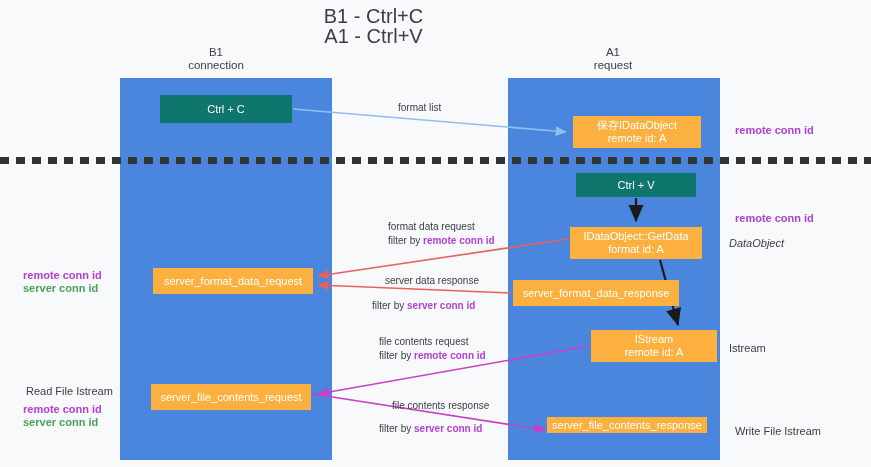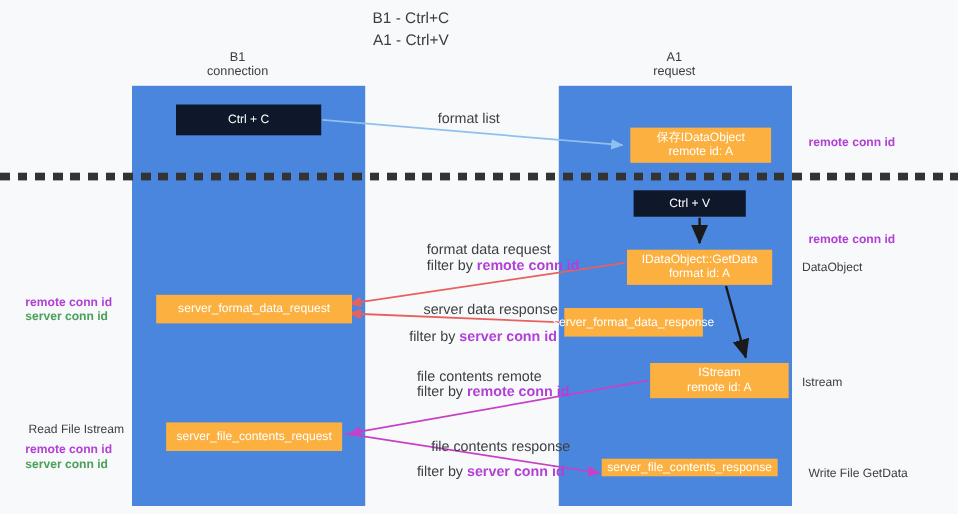--- a/index.html
+++ b/index.html
@@ -20,21 +20,21 @@
     inset: 0;
     width: 871px;
     height: 467px;
   }
   .abs { position: absolute; }
 
   
   #diagram-title {
     left: 0; top: 6px; width: 747px;
     text-align: center;
-    font-size: 14px;
+    font-size: 20px;
     line-height: 20px;
     color: #3c4043;
     white-space: pre-line;
   }
 
   
   .lane-header {
     text-align: center;
     font-size: 11.5px;
     line-height: 13px;
@@ -67,36 +67,36 @@
     flex-direction: column;
     align-items: center;
     justify-content: center;
     color: #ffffff;
     font-size: 11px;
     line-height: 13px;
     text-align: center;
     white-space: pre-line;
     padding: 2px 4px;
   }
-  .node.green  { background: #0f172a; }
+  .node.green  { background: #0f766e; }
   .node.orange { background: #fbb03f; }
 
   #node-ctrl-c        { left: 160px; top: 95px;  width: 132px; height: 28px; }
   #node-idataobject   { left: 573px; top: 116px; width: 128px; height: 32px; }
-  #node-ctrl-v        { left: 576px; top: 173px; width: 102px; height: 24px; }
+  #node-ctrl-v        { left: 576px; top: 173px; width: 120px; height: 24px; }
   #node-getdata       { left: 570px; top: 227px; width: 132px; height: 32px; }
-  #node-fmt-req       { left: 142px; top: 268px; width: 178px; height: 26px; }
-  #node-fmt-resp      { left: 513px; top: 280px; width: 126px; height: 26px; }
+  #node-fmt-req       { left: 153px; top: 268px; width: 160px; height: 26px; }
+  #node-fmt-resp      { left: 513px; top: 280px; width: 166px; height: 26px; }
   #node-istream       { left: 591px; top: 330px; width: 126px; height: 32px; }
   #node-file-req      { left: 151px; top: 384px; width: 160px; height: 26px; }
   #node-file-resp     { left: 547px; top: 417px; width: 160px; height: 16px; }
 
   
   .edge-label {
-    font-size: 13px;
+    font-size: 10px;
     line-height: 15px;
     color: #3c4043;
     white-space: nowrap;
   }
   .edge-label .hl-remote { color: #b23fd6; font-weight: bold; }
   .edge-label .hl-server { color: #b23fd6; font-weight: bold; }
 
   #edge-label-format-list    { left: 398px; top: 100px; }
   #edge-label-fmt-request    { left: 388px; top: 219px; }
   #edge-label-fmt-request2   { left: 388px; top: 233px; }
@@ -112,21 +112,21 @@
     font-size: 11px;
     line-height: 14px;
     white-space: pre-line;
   }
   .side-note.purple { color: #b23fd6; font-weight: bold; }
   .side-note.green  { color: #4aa15a; font-weight: bold; }
   .side-note.dark   { color: #3c4043; }
 
   #note-right-remote-1 { left: 735px; top: 123px; }
   #note-right-remote-2 { left: 735px; top: 211px; }
-  #note-right-dataobject { left: 729px; top: 236px; }
+  #note-right-dataobject { left: 729px; top: 236px; font-style: italic; }
   #note-right-istream  { left: 729px; top: 341px; }
   #note-right-write    { left: 735px; top: 424px; }
 
   #note-left-remote { left: 23px; top: 268px; }
   #note-left-server { left: 23px; top: 281px; }
   #note-left-read   { left: 26px; top: 384px; }
   #note-left-remote2{ left: 23px; top: 402px; }
   #note-left-server2{ left: 23px; top: 415px; }
 </style>
 </head>
@@ -190,29 +190,29 @@
 <div class="abs node orange" id="node-file-resp">server_file_contents_response</div>
 
 <div class="abs edge-label" id="edge-label-format-list">format list</div>
 
 <div class="abs edge-label" id="edge-label-fmt-request">format data request</div>
 <div class="abs edge-label" id="edge-label-fmt-request2"><span>filter by </span><span class="hl-remote">remote conn id</span></div>
 
 <div class="abs edge-label" id="edge-label-fmt-response">server data response</div>
 <div class="abs edge-label" id="edge-label-fmt-response2"><span>filter by </span><span class="hl-server">server conn id</span></div>
 
-<div class="abs edge-label" id="edge-label-file-request">file contents remote</div>
+<div class="abs edge-label" id="edge-label-file-request">file contents request</div>
 <div class="abs edge-label" id="edge-label-file-request2"><span>filter by </span><span class="hl-remote">remote conn id</span></div>
 
 <div class="abs edge-label" id="edge-label-file-response">file contents response</div>
 <div class="abs edge-label" id="edge-label-file-response2"><span>filter by </span><span class="hl-server">server conn id</span></div>
 
 <div class="abs side-note purple" id="note-right-remote-1">remote conn id</div>
 <div class="abs side-note purple" id="note-right-remote-2">remote conn id</div>
 <div class="abs side-note dark" id="note-right-dataobject">DataObject</div>
 <div class="abs side-note dark" id="note-right-istream">Istream</div>
-<div class="abs side-note dark" id="note-right-write">Write File GetData</div>
+<div class="abs side-note dark" id="note-right-write">Write File Istream</div>
 
 <div class="abs side-note purple" id="note-left-remote">remote conn id</div>
 <div class="abs side-note green" id="note-left-server">server conn id</div>
 <div class="abs side-note dark" id="note-left-read">Read File Istream</div>
 <div class="abs side-note purple" id="note-left-remote2">remote conn id</div>
 <div class="abs side-note green" id="note-left-server2">server conn id</div>
 
 </body></html>

